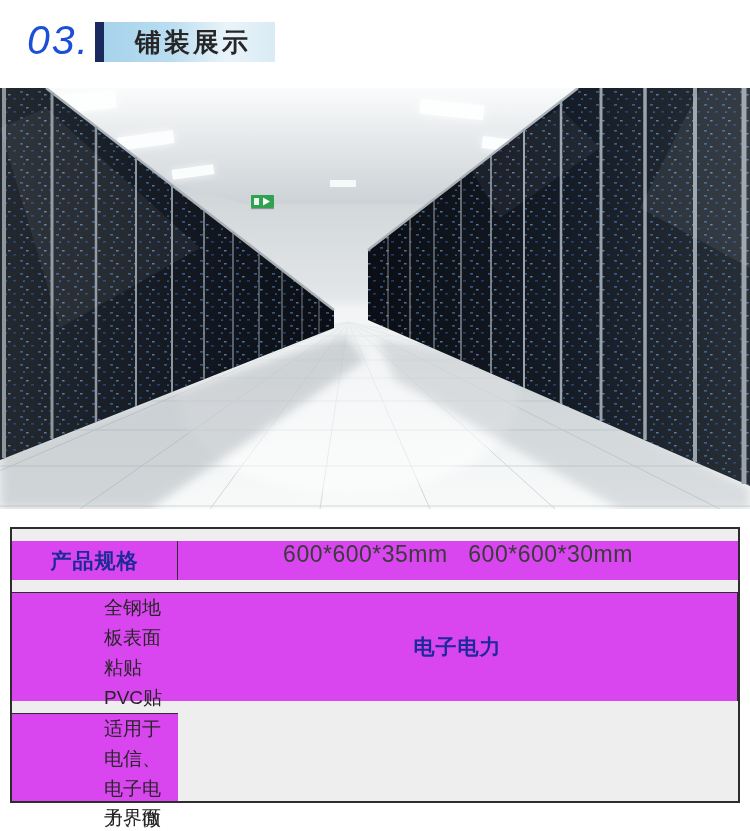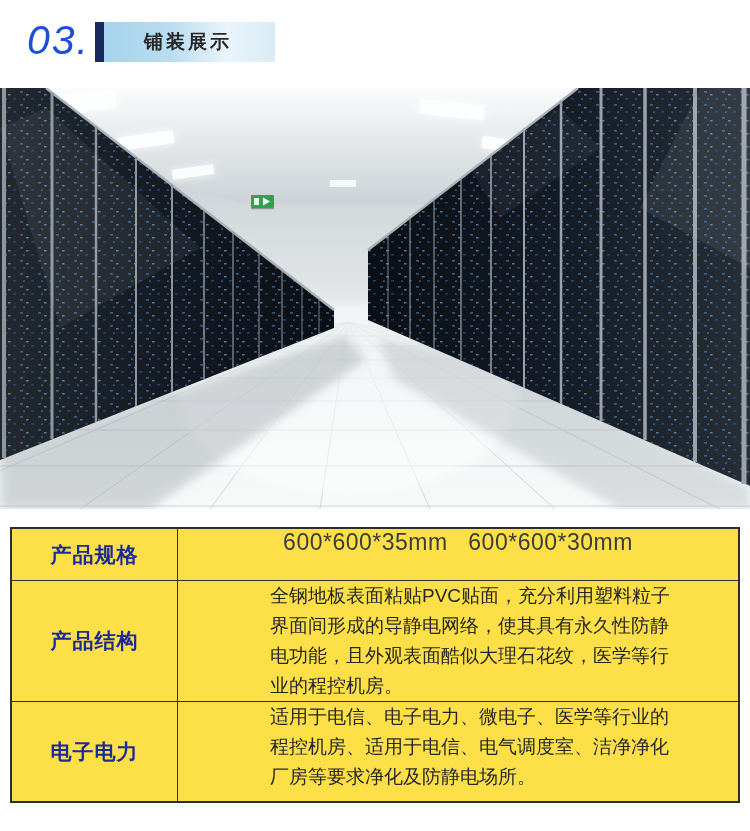--- a/index.html
+++ b/index.html
@@ -7,30 +7,30 @@
         font-family:"Liberation Sans","DejaVu Sans",sans-serif;}
 
   
   .header{position:absolute;left:0;top:0;width:750px;height:88px;background:#ffffff;}
   .section-number{position:absolute;left:27px;top:18px;font-size:41px;line-height:44px;
         font-style:italic;color:#1d4ed8;letter-spacing:2px;font-weight:400;}
   .accent-bar{position:absolute;left:95px;top:22px;width:9px;height:40px;background:#1a2a5e;}
   .title-box{position:absolute;left:104px;top:22px;width:171px;height:40px;
         background:linear-gradient(90deg,#a6d3ec 0%,#b9dcf0 38%,#e9f4fa 72%,#d9ebf5 100%);
         display:flex;align-items:center;}
-  .title-box span{font-size:19px;font-weight:bold;color:#262626;letter-spacing:3px;margin-left:40px;}
+  .title-box span{font-size:26px;font-weight:bold;color:#262626;letter-spacing:3px;margin-left:31px;}
 
   
   .photo-wrap{position:absolute;left:0;top:88px;width:750px;height:421px;}
 
   
   .spec-table{position:absolute;left:10px;top:527px;width:730px;height:276px;
         box-sizing:border-box;border:2px solid #2d2d2d;background:#eeeeee;
         display:grid;grid-template-columns:166px 1fr;grid-template-rows:51px 121px 100px;}
-  .cell{box-sizing:border-box;background:#fde047;}
+  .cell{box-sizing:border-box;background:#d946ef;margin-top:12px;}
   .cell.rt{border-top:1px solid #2d2d2d;}
   .label-cell{border-right:1px solid #2d2d2d;display:flex;align-items:center;justify-content:center;}
   .label-cell span{font-size:21px;font-weight:bold;color:#1b2a96;letter-spacing:1px;}
   .value-cell{display:flex;align-items:flex-start;}
   .value-single{width:100%;text-align:center;font-size:23px;color:#3b3b3b;
         white-space:pre-wrap;letter-spacing:0.5px;}
   .value-para{width:408px;margin-left:92px;font-size:19px;line-height:30px;color:#262626;
         text-align:left;}
 </style>
 </head>
@@ -191,23 +191,20 @@
 
   <div class="spec-table">
 
     <div class="cell label-cell">
       <span>产品规格</span>
     </div>
     <div class="cell value-cell">
       <div class="value-single">600*600*35mm   600*600*30mm</div>
     </div>
 
-    <div class="cell rt label-cell">
-      <span>产品结构</span>
-    </div>
     <div class="cell rt value-cell">
       <div class="value-para">全钢地板表面粘贴PVC贴面，充分利用塑料粒子界面间形成的导静电网络，使其具有永久性防静电功能，且外观表面酷似大理石花纹，医学等行业的程控机房。</div>
     </div>
 
     <div class="cell rt label-cell">
       <span>电子电力</span>
     </div>
     <div class="cell rt value-cell">
       <div class="value-para">适用于电信、电子电力、微电子、医学等行业的程控机房、适用于电信、电气调度室、洁净净化厂房等要求净化及防静电场所。</div>
     </div>

